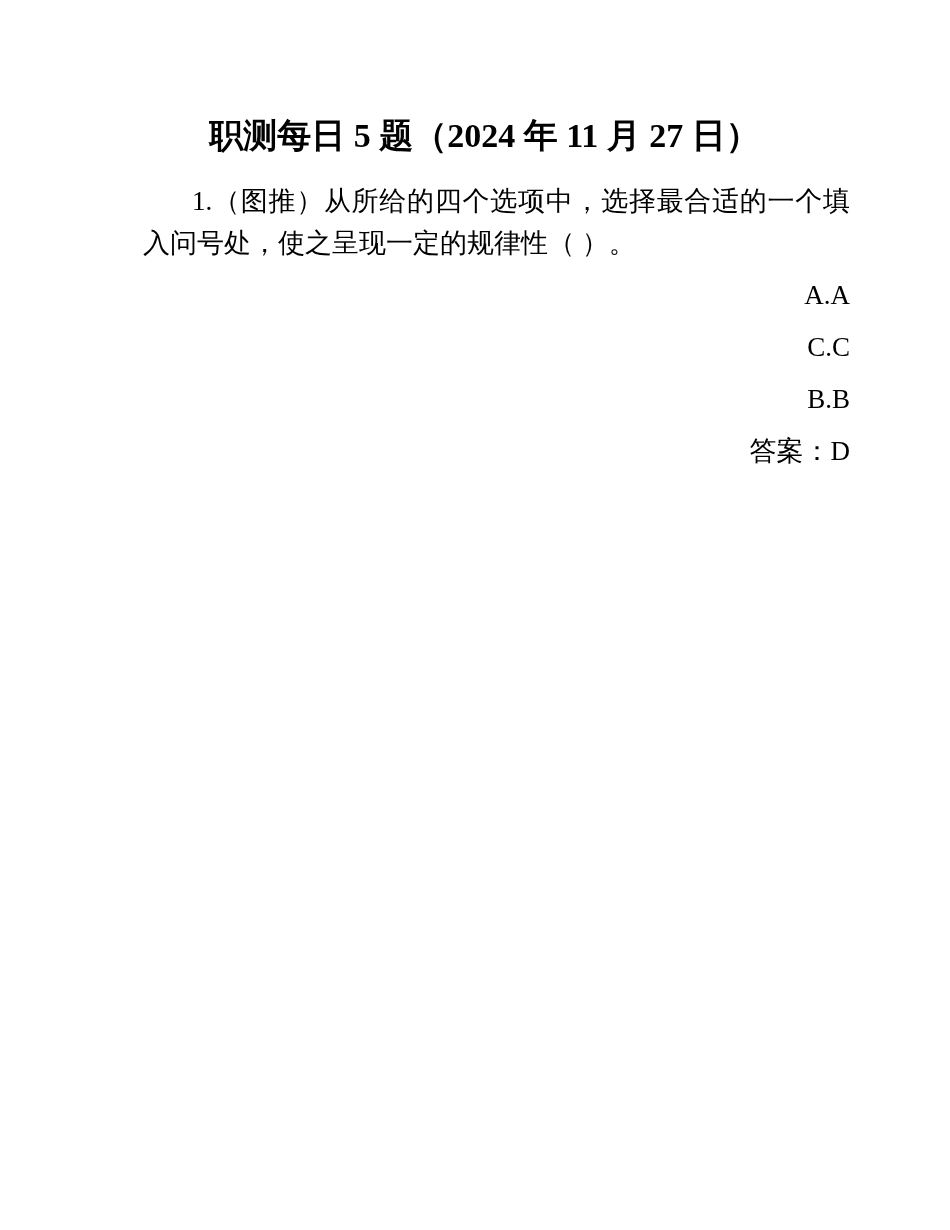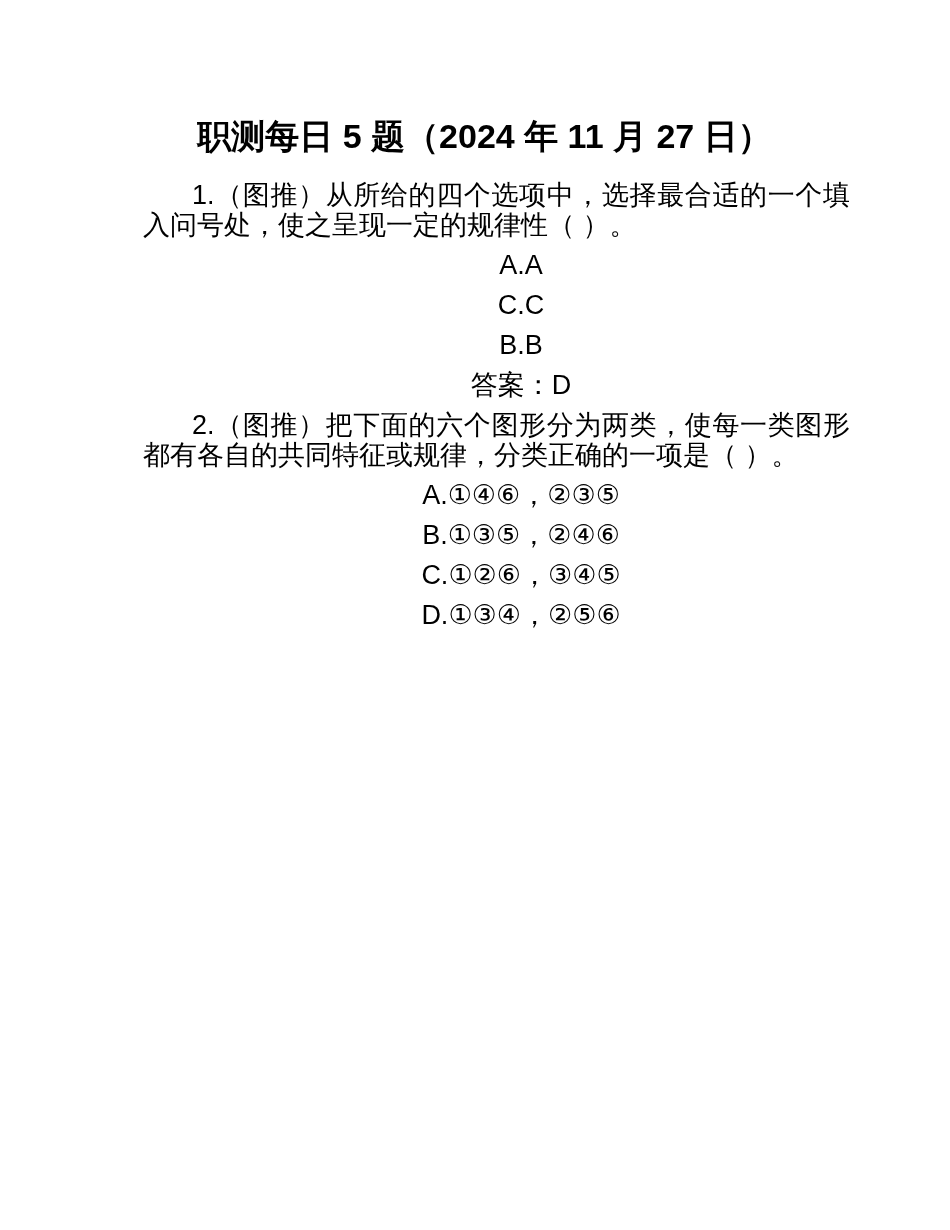--- a/index.html
+++ b/index.html
@@ -13,41 +13,42 @@
     overflow: hidden;
     font-family: "Liberation Sans", "DejaVu Sans", sans-serif;
     color: #000000;
   }
   .doc-page {
     box-sizing: border-box;
     width: 950px;
     height: 1026px;
     padding: 114px 100px 0 143px;
     background: #ffffff;
+    font-family: Liberation Serif, serif;
   }
   .doc-title {
     font-size: 34px;
     font-weight: 700;
     line-height: 44px;
     text-align: center;
     margin: 0 0 22px 0;
     
     transform: translateX(-12px);
   }
   .para {
     font-size: 27px;
-    line-height: 30px;
+    line-height: 42px;
     margin: 0 0 10px 0;
     text-indent: 49px;
     text-align: justify;
     text-justify: inter-character;
     word-break: break-all;
   }
   .option-line {
-    text-align: center;
+    text-align: right;
   }
 </style>
 </head>
 <body>
 
 <div class="doc-page">
 
   <h1 class="doc-title">职测每日 5 题（2024 年 11 月 27 日）</h1>
 
   <section>
@@ -55,22 +56,14 @@
 
     <p class="para option-line">A.A</p>
     <p class="para option-line">C.C</p>
     <p class="para option-line">B.B</p>
 
     <p class="para option-line">答案：D</p>
 
 
   </section>
 
-  <section>
-    <p class="para">2.（图推）把下面的六个图形分为两类，使每一类图形都有各自的共同特征或规律，分类正确的一项是（ ）。</p>
-
-    <p class="para option-line">A.①④⑥，②③⑤</p>
-    <p class="para option-line">B.①③⑤，②④⑥</p>
-    <p class="para option-line">C.①②⑥，③④⑤</p>
-    <p class="para option-line">D.①③④，②⑤⑥</p>
-  </section>
 
 </div>
 
 </body></html>

